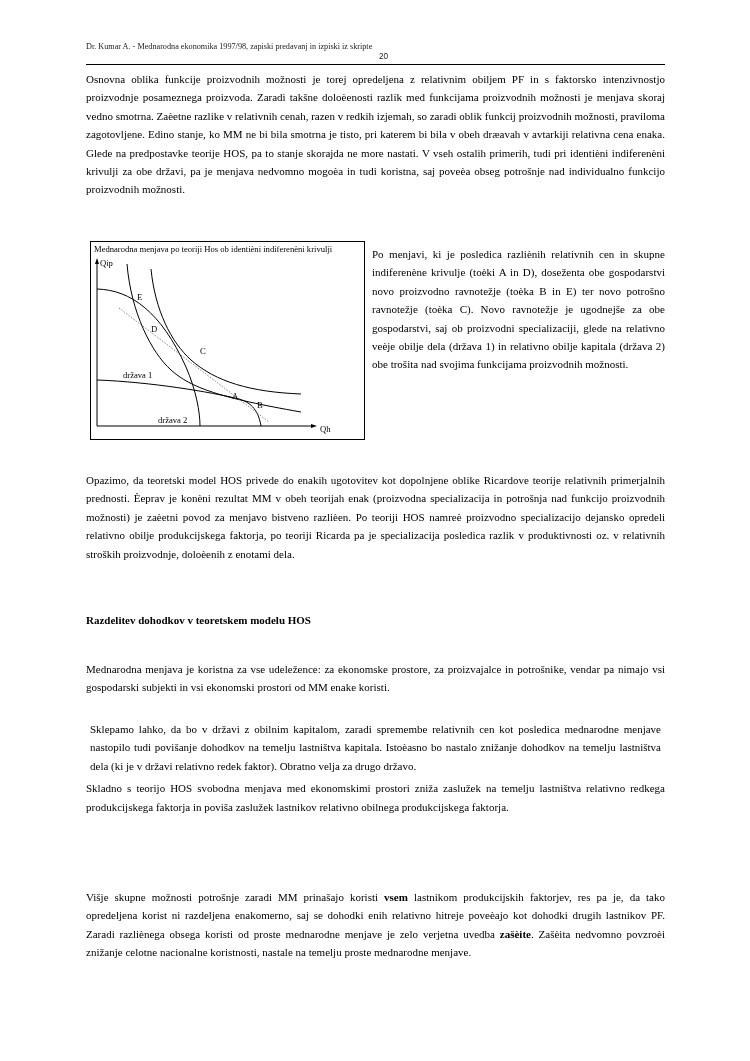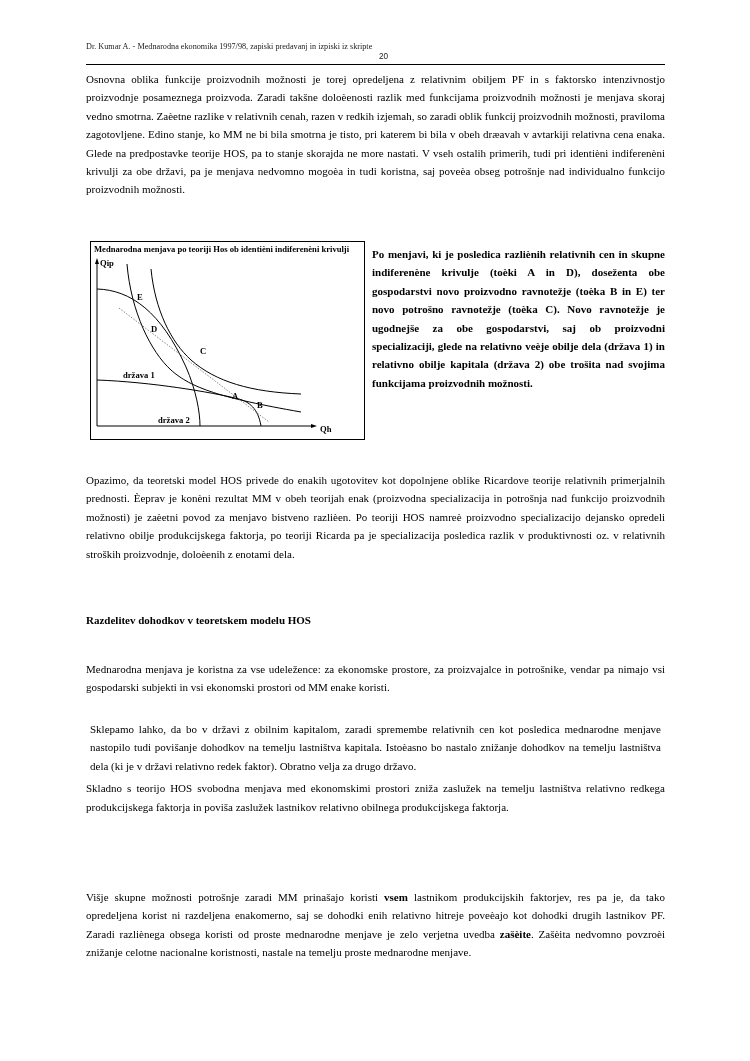--- a/index.html
+++ b/index.html
@@ -10,21 +10,21 @@
     font-family: "Liberation Sans", sans-serif; font-size: 8.2px; line-height: 10px; color: #222;
   }
   .running-head .title { display: block; font-family: Liberation Serif, serif; }
   .running-head .pageno { display: block; text-align: center; width: 100%; padding-left: 8px; }
   .rule { position: absolute; top: 64px; left: 0; width: 579px; height: 0; border-top: 1.3px solid #000; }
   .body-text {
     font-family: "Liberation Serif", serif; font-size: 11px; line-height: 18.4px;
     text-align: justify; margin: 0;
   }
   .p1 { position: absolute; top: 70px; left: 0; width: 579px; }
-  .fig-row { position: absolute; top: 241px; left: 0; width: 579px; height: 200px; font-weight: bold; }
+  .fig-row { position: absolute; top: 241px; left: 0; width: 579px; height: 200px; }
   .figure {
     position: absolute; left: 4px; top: 0; width: 273px; height: 197px;
     border: 1px solid #000; background: #fff;
   }
   .figure svg { position: absolute; left: 0; top: 0; }
   .side-text { position: absolute; left: 286px; top: 4px; width: 293px; }
   .p2 { position: absolute; top: 471px; left: 0; width: 579px; }
   .h-section {
     position: absolute; top: 611px; left: 0; width: 579px;
     font-family: "Liberation Serif", serif; font-weight: bold; font-size: 11px; line-height: 18px; margin: 0;

